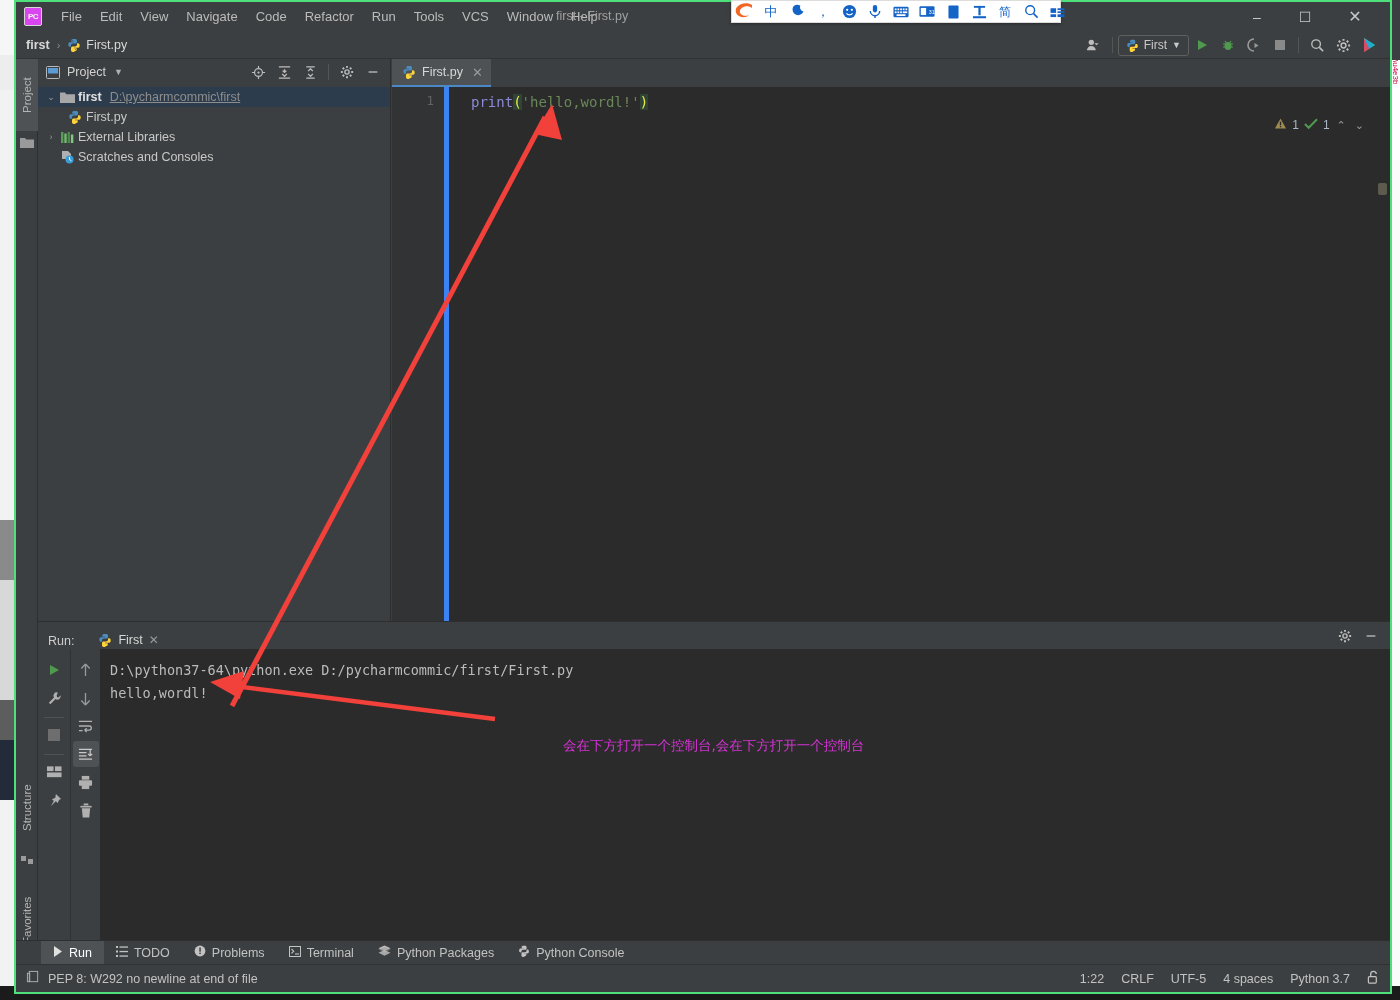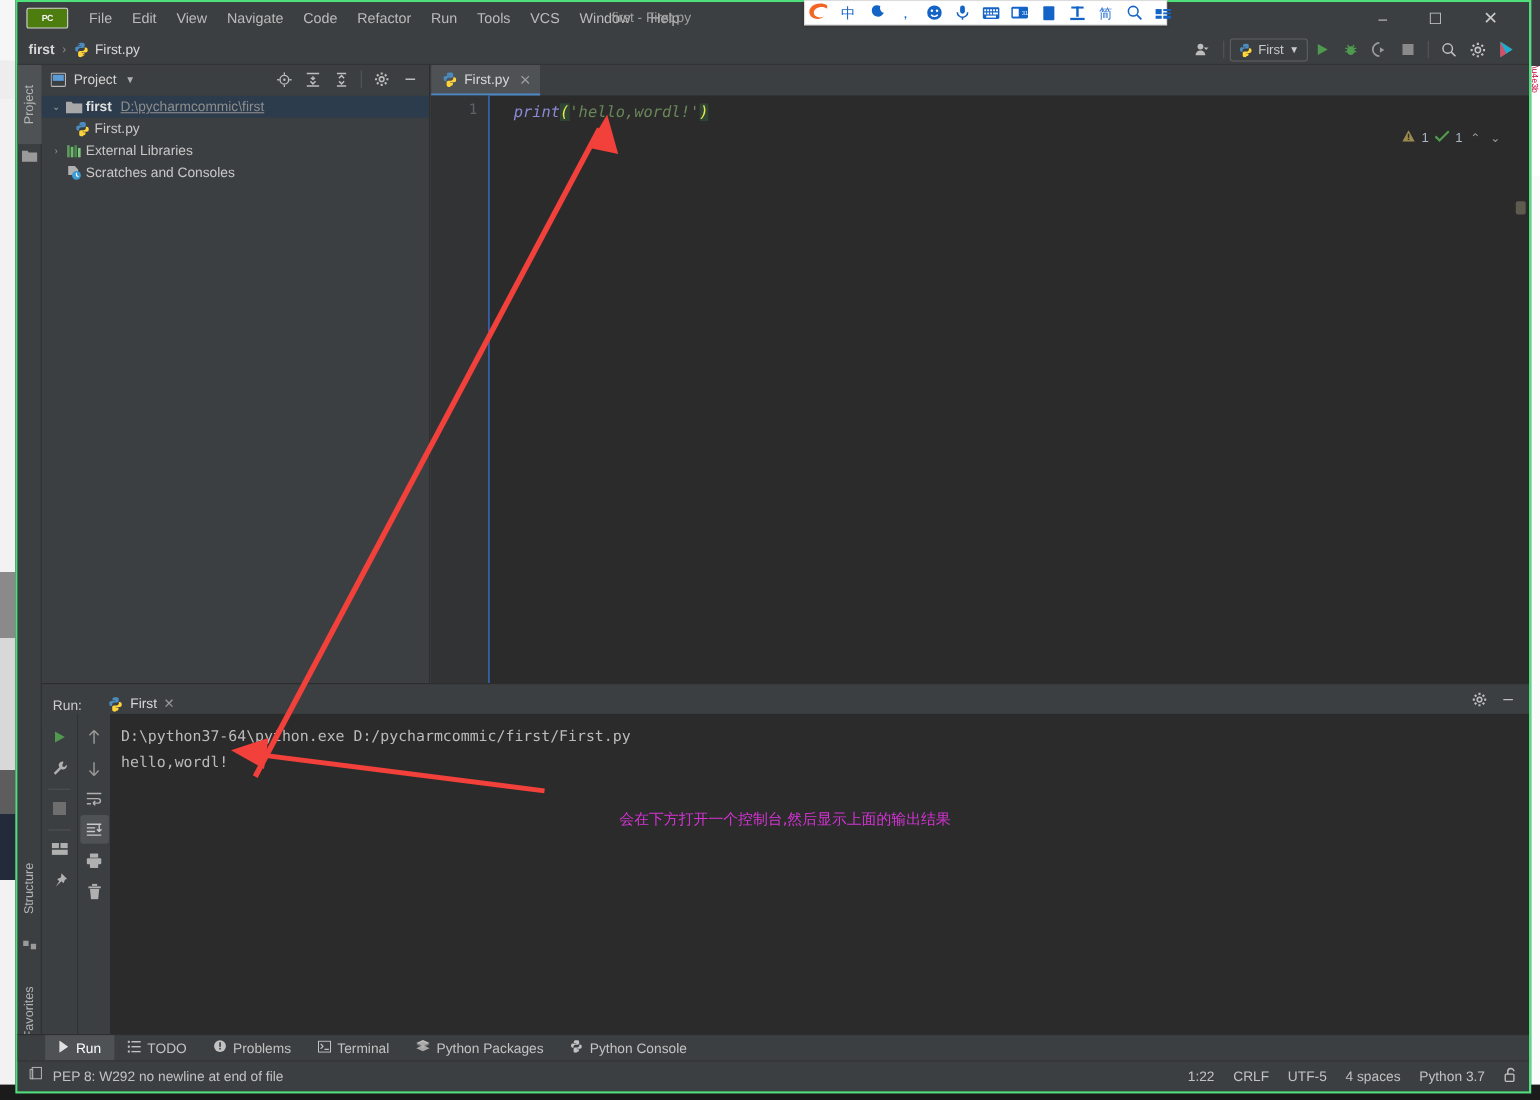--- a/index.html
+++ b/index.html
@@ -32,21 +32,21 @@
     border: 2px solid #4ee07a;
     border-top: 2px solid #4ee07a;
   }
 
   
   .menubar {
     position: relative; height: 29px; background: #3c3f41;
     display: flex; align-items: center; padding-left: 8px;
   }
   .pc-logo {
-    width: 38px; height: 19px; background: #4d7c0f;
+    width: 18px; height: 19px; background: #d946ef;
     border: 1px solid #d6d6d6; border-radius: 2px;
     color: #f5f5f5; font-size: 8px; font-weight: bold;
     display: flex; align-items: center; justify-content: center;
     margin-right: 10px; letter-spacing: -0.5px;
   }
   .menu-item {
     color: #bbbbbb; font-size: 13px; padding: 2px 9px;
     white-space: nowrap; cursor: default;
   }
   .win-title {
@@ -150,22 +150,21 @@
   .tab-close { color: #9a9a9a; font-size: 13px; margin-left: 3px; }
   .code-zone { position: relative; height: 534px; background: #2b2b2b; display: flex; }
   .gutter {
     width: 52px; background: #313335; color: #606366; font-size: 13px;
     font-family: "DejaVu Sans Mono", monospace;
     text-align: right; padding: 6px 10px 0 0;
   }
   .code {
     flex: 1; padding: 6px 0 0 22px; font-family: "DejaVu Sans Mono", monospace;
     font-size: 14px; line-height: 19px; position: relative;
-    border-left: 1px solid #3b82f6;
-    font-style: italic;
+    border-left: 5px solid #3b82f6;
   }
   .tok-fn { color: #8a8ad6; }
   .tok-paren { color: #e8e84a; background: #2f4434; }
   .tok-str { color: #6a8759; }
   .inspect-widget {
     position: absolute; right: 24px; top: 30px;
     display: flex; align-items: center; gap: 5px; font-size: 12px; color: #a9b7c6;
   }
   .warn-tri { color: #9e8a4e; font-size: 13px; }
   .ok-check { color: #4f9a4f; font-size: 13px; }
@@ -632,21 +631,21 @@
                 <rect x="1.5" y="3" width="12" height="1.8" fill="#b0b0b0"></rect>
                 <path d="M3 5.5h9l-1 10H4z" fill="#b0b0b0"></path>
               </svg>
           </div>
         </div>
 
         <div class="console">
           <div>D:\python37-64\python.exe D:/pycharmcommic/first/First.py</div>
           <div>hello,wordl!</div>
           <div>&nbsp;</div>
-          <div class="annot-cn">会在下方打开一个控制台,然后显示上面的输出结果</div>
+          <div class="annot-cn">会在下方打开一个控制台,会在下方打开一个控制台</div>
         </div>
       </div>
     </div>
 
     <div class="bottombar">
       <div class="bb-item active">
         <span>
           <svg width="10" height="11" viewBox="0 0 10 11">
               <path d="M1 0l8 5.5-8 5.5z" fill="#e0e0e0"></path>
             </svg>

